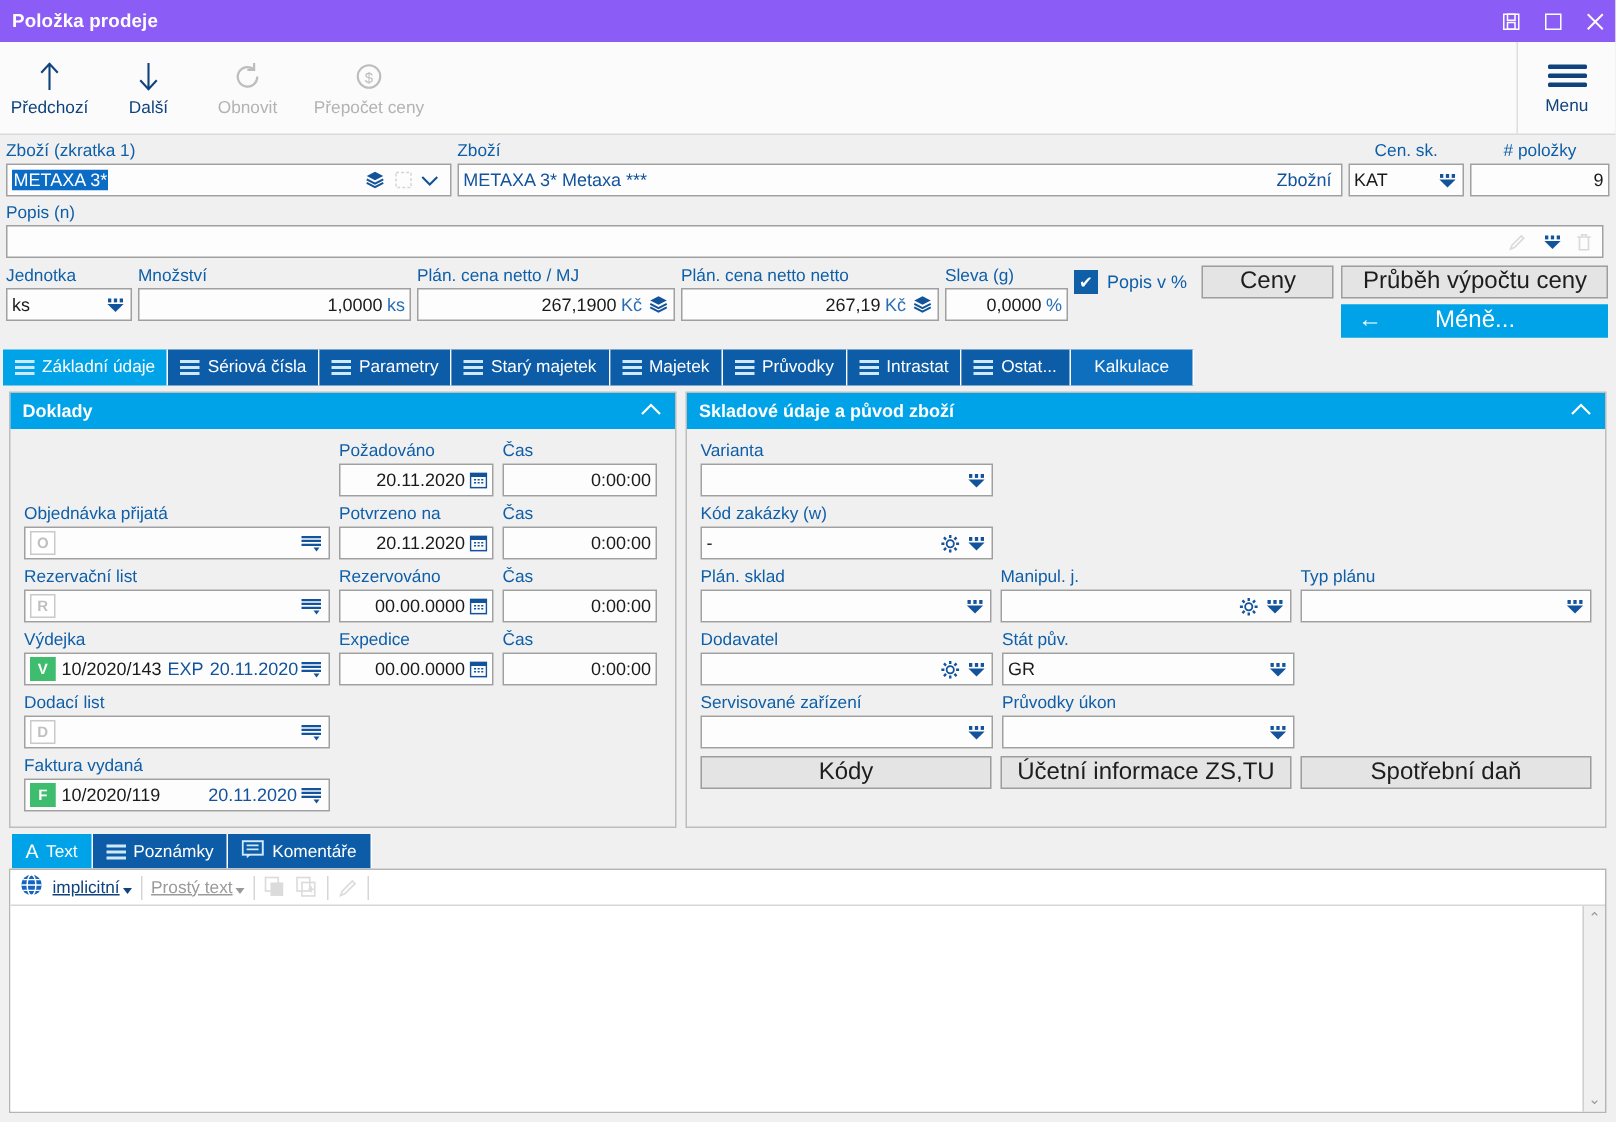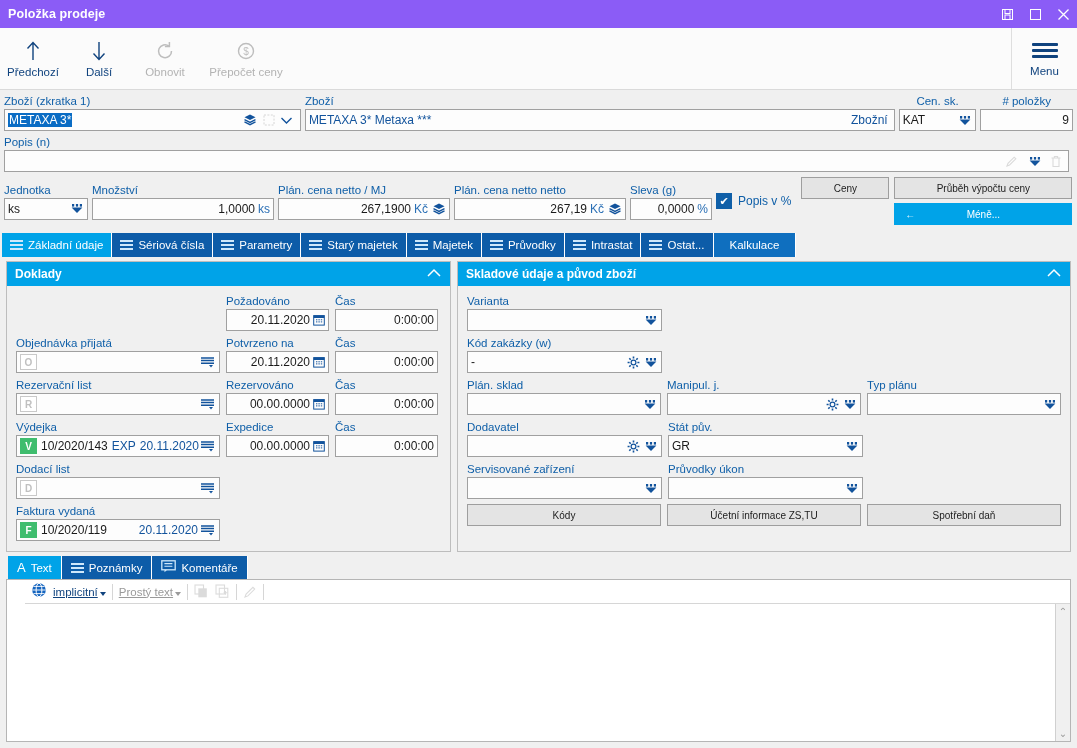--- a/index.html
+++ b/index.html
@@ -138,21 +138,21 @@
     display: flex; align-items: center; justify-content: center;
     font-size: 10px; font-weight: bold;
     border: 1px solid #c9c9c9; color: #c0c0c0; background: #fff;
     margin-right: 4px; flex: 0 0 17px;
   }
   .pfx.green { background: #3fbd6e; color: #fff; border-color: #3fbd6e; }
 
   .btn {
     height: 22px; background: #e4e4e4; border: 1px solid #9e9e9e;
     display: flex; align-items: center; justify-content: center;
-    font-size: 10px; color: #1d1d1d;
+    font-size: 16px; color: #1d1d1d;
   }
   .btn.blue {
     background: #00a3e8; color:#fff; border-color:#00a3e8;
     justify-content: center; position: relative;
   }
   .btn.blue .arr { position: absolute; left: 10px; }
 
   .chk {
     width: 16px; height: 16px; background: #0f5fa8;
     display: flex; align-items: center; justify-content: center;
@@ -163,21 +163,21 @@
   .bottom { padding: 4px 6px 6px 6px; flex: 1; display:flex; flex-direction:column; min-height:0; }
   .noteTabs { display: flex; height: 23px; margin-left: 2px; flex: 0 0 23px; }
   .ntab {
     display:flex; align-items:center; gap:5px; padding: 0 9px;
     background:#0d5ca8; color:#fff; font-size:11.5px;
     border-right: 1px solid #fff;
   }
   .ntab.active { background: #00a3e8; }
   .editorWrap {
     border: 1px solid #b5b5b5; background: #fff;
-    margin-top: 0; flex: 1; display: flex; flex-direction: column; min-height: 0; padding-left: 18px;
+    margin-top: 0; flex: 1; display: flex; flex-direction: column; min-height: 0;
   }
   .etb {
     height: 24px; display:flex; align-items:center; gap:6px;
     padding: 0 6px; border-bottom: 1px solid #d6d6d6; background:#fff;
   }
   .etb .sepv { width:1px; height:16px; background:#d6d6d6; }
   .etb .dd { display:flex; align-items:flex-end; gap:2px; font-size:11.5px; }
   .etb .lnk { color:#10437e; }
   .etb .muted { color:#9a9a9a; }
   .carD { width:0;height:0;border-left:3px solid transparent;border-right:3px solid transparent;border-top:4px solid #10437e; margin-bottom:2px;}
@@ -338,21 +338,21 @@
           </span>
           <span class="ic dis" style="margin:0 3px">
             <svg width="12" height="13" viewBox="0 0 12 13">
                 <path d="M1.5 3 H10.5 M3 3 V11.5 H9 V3 M4.4 3 V1.5 H7.6 V3" stroke="#9a9a9a" stroke-width="1.1" fill="none"></path>
               </svg>
           </span>
         </div>
       </div>
     </div>
 
-    <div class="row" style="margin-top:5px; align-items:center">
+    <div class="row" style="margin-top:5px; align-items:flex-start">
       <div class="col" style="width:84px">
         <div class="lbl">Jednotka</div>
         <div class="fld">
           <span class="val">ks</span>
           <span class="ic">
             <svg width="14" height="11" viewBox="0 0 14 11">
                 <rect x="2" y="1" width="2.2" height="2.6" fill="#12539c"></rect>
                 <rect x="5.9" y="1" width="2.2" height="2.6" fill="#12539c"></rect>
                 <rect x="9.8" y="1" width="2.2" height="2.6" fill="#12539c"></rect>
                 <path d="M1.6 4.6 L7 10 L12.4 4.6 Z" fill="#12539c"></path>

